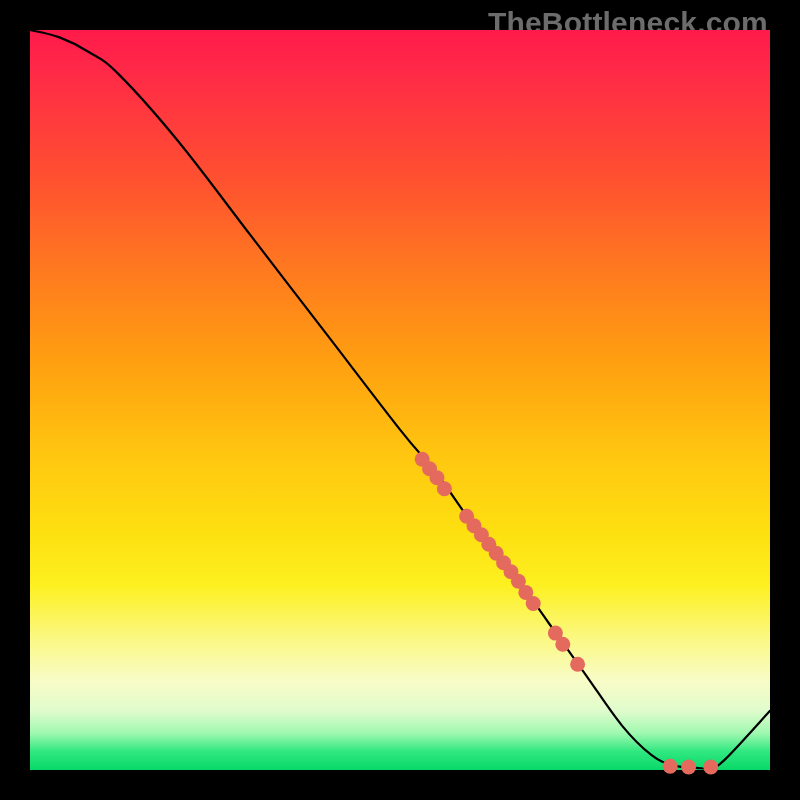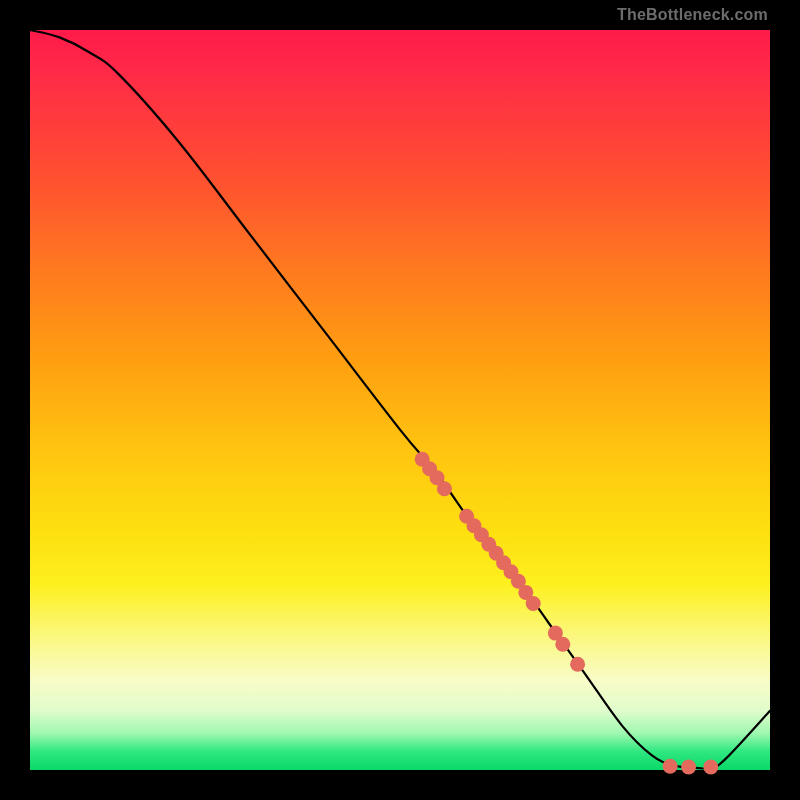--- a/index.html
+++ b/index.html
@@ -36,21 +36,21 @@
       #a0f8b0 95%,
       #30e880 97.5%,
       #08d868 100%
     );
   }
   .watermark {
     position: absolute;
     top: 6px;
     right: 32px;
     font-family: Arial, Helvetica, sans-serif;
-    font-size: 16px;
+    font-size: 30px;
     font-weight: bold;
     color: #6c6c6c;
     letter-spacing: 0.2px;
   }
   svg.curve {
     position: absolute;
     left: 0;
     top: 0;
     width: 740px;
     height: 740px;

